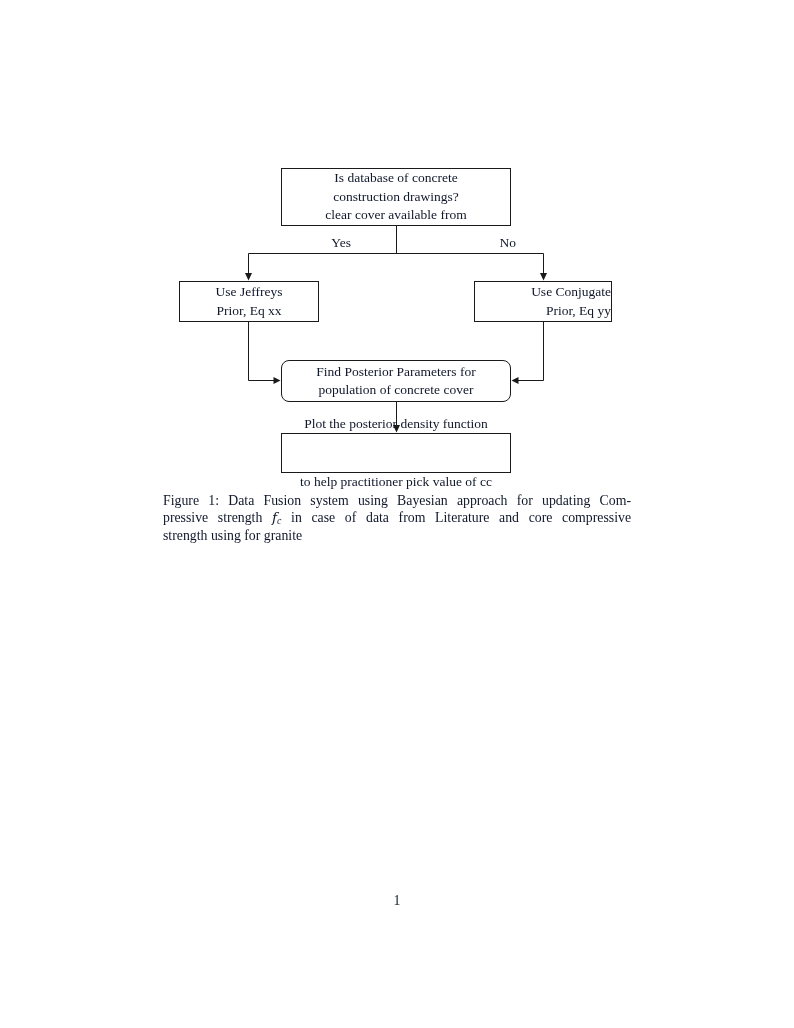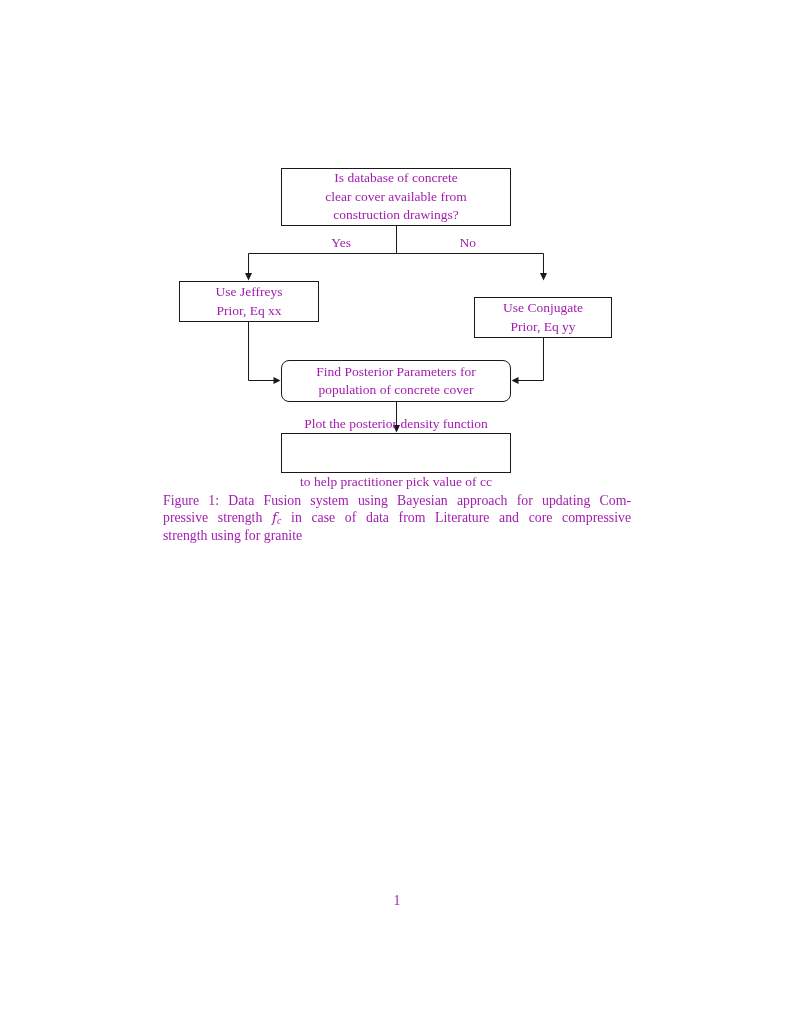--- a/index.html
+++ b/index.html
@@ -6,50 +6,50 @@
     margin: 0;
     padding: 0;
     background: #ffffff;
   }
   .page {
     position: relative;
     width: 670px;
     height: 1028px;
     background: #ffffff;
     font-family: "Liberation Serif", "DejaVu Serif", serif;
-    color: #a21caf;
+    color: #0f172a;
     overflow: hidden;
   }
   .node {
     position: absolute;
     box-sizing: border-box;
     border: 1px solid #1a1a1a;
     display: flex;
     flex-direction: column;
     justify-content: center;
     text-align: center;
     font-size: 13.5px;
     line-height: 18.5px;
     background: #ffffff;
   }
   .node-question  { left: 281px; top: 168px; width: 230px; height: 58px; }
   .node-jeffreys  { left: 179px; top: 281px; width: 140px; height: 41px; }
-  .node-conjugate { left: 474px; top: 297px; width: 138px; height: 41px; }
+  .node-conjugate { left: 474px; top: 281px; width: 138px; height: 41px; align-items: flex-end; }
   .node-posterior { left: 281px; top: 360px; width: 230px; height: 42px; border-radius: 8px; }
   .node-plot      { left: 281px; top: 433px; width: 230px; height: 40px; gap: 40px; }
   .edge-label {
     position: absolute;
     top: 234px;
     width: 60px;
     text-align: right;
     font-size: 13.5px;
     line-height: 18px;
   }
   .edge-label-yes { left: 291px; }
-  .edge-label-no  { left: 416px; }
+  .edge-label-no  { left: 456px; }
   .connectors {
     position: absolute;
     left: 0;
     top: 0;
     pointer-events: none;
   }
   .connectors line    { stroke: #1a1a1a; stroke-width: 1; }
   .connectors polygon { fill: #1a1a1a; }
   .caption {
     position: absolute;
@@ -117,22 +117,22 @@
     </g>
 
     <g>
       <line x1="396.5" y1="402" x2="396.5" y2="426"></line>
       <polygon points="393,425 400,425 396.5,432.5"></polygon>
     </g>
   </svg>
 
   <div class="node node-question">
     <div>Is database of concrete</div>
+    <div>construction drawings?</div>
     <div>clear cover available from</div>
-    <div>construction drawings?</div>
   </div>
 
   <div class="edge-label edge-label-yes">Yes</div>
   <div class="edge-label edge-label-no">No</div>
 
   <div class="node node-jeffreys">
     <div>Use Jeffreys</div>
     <div>Prior, Eq xx</div>
   </div>
 

